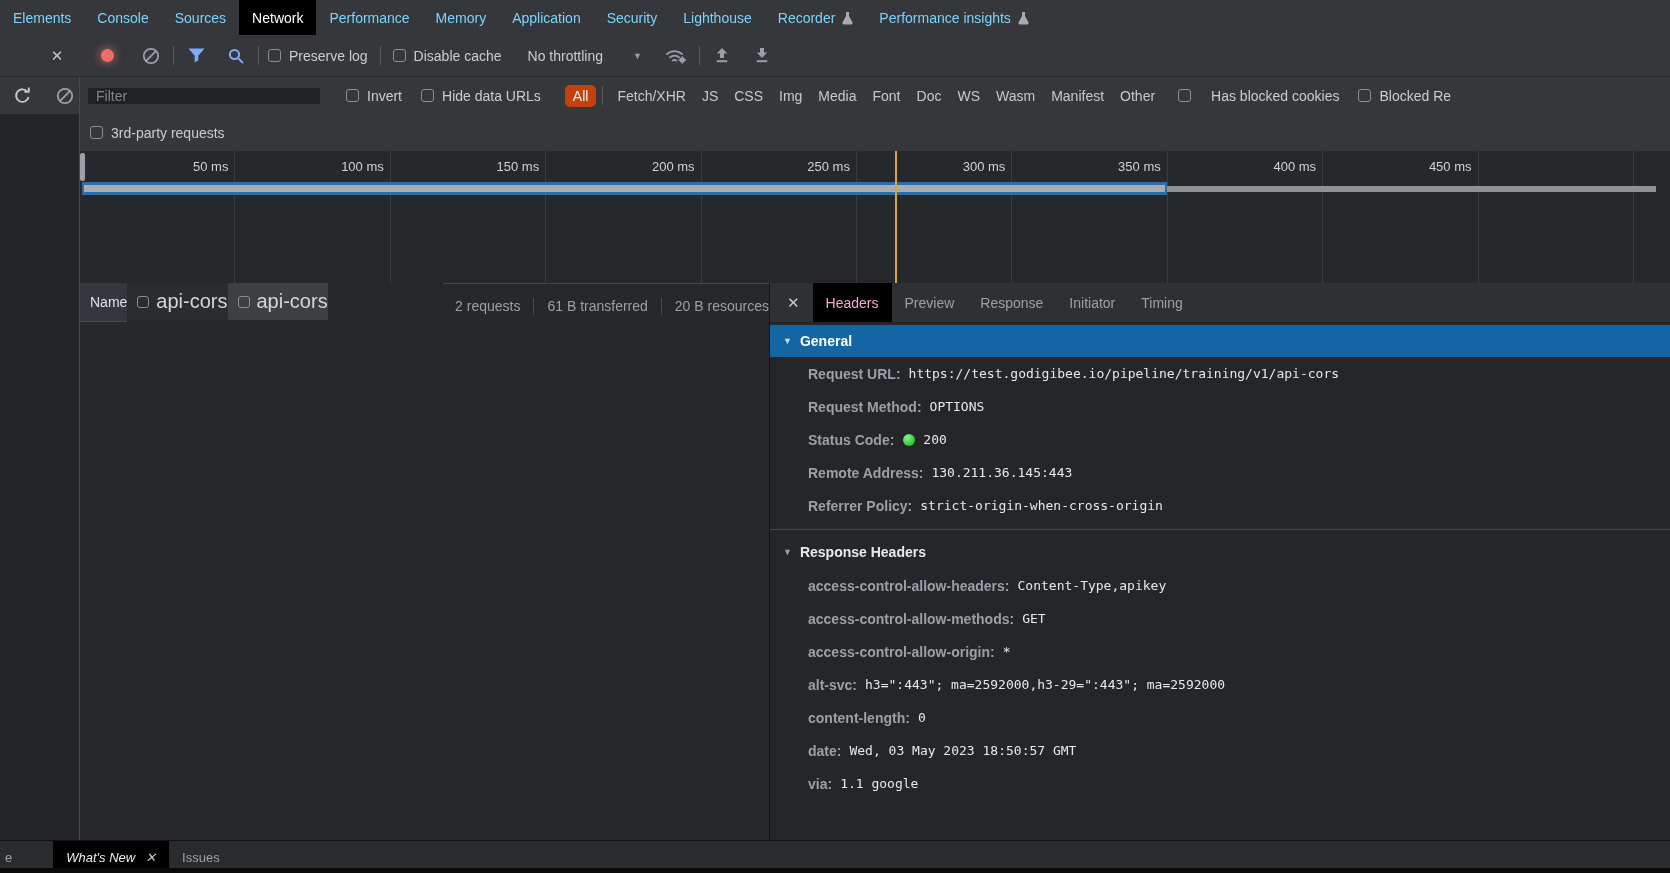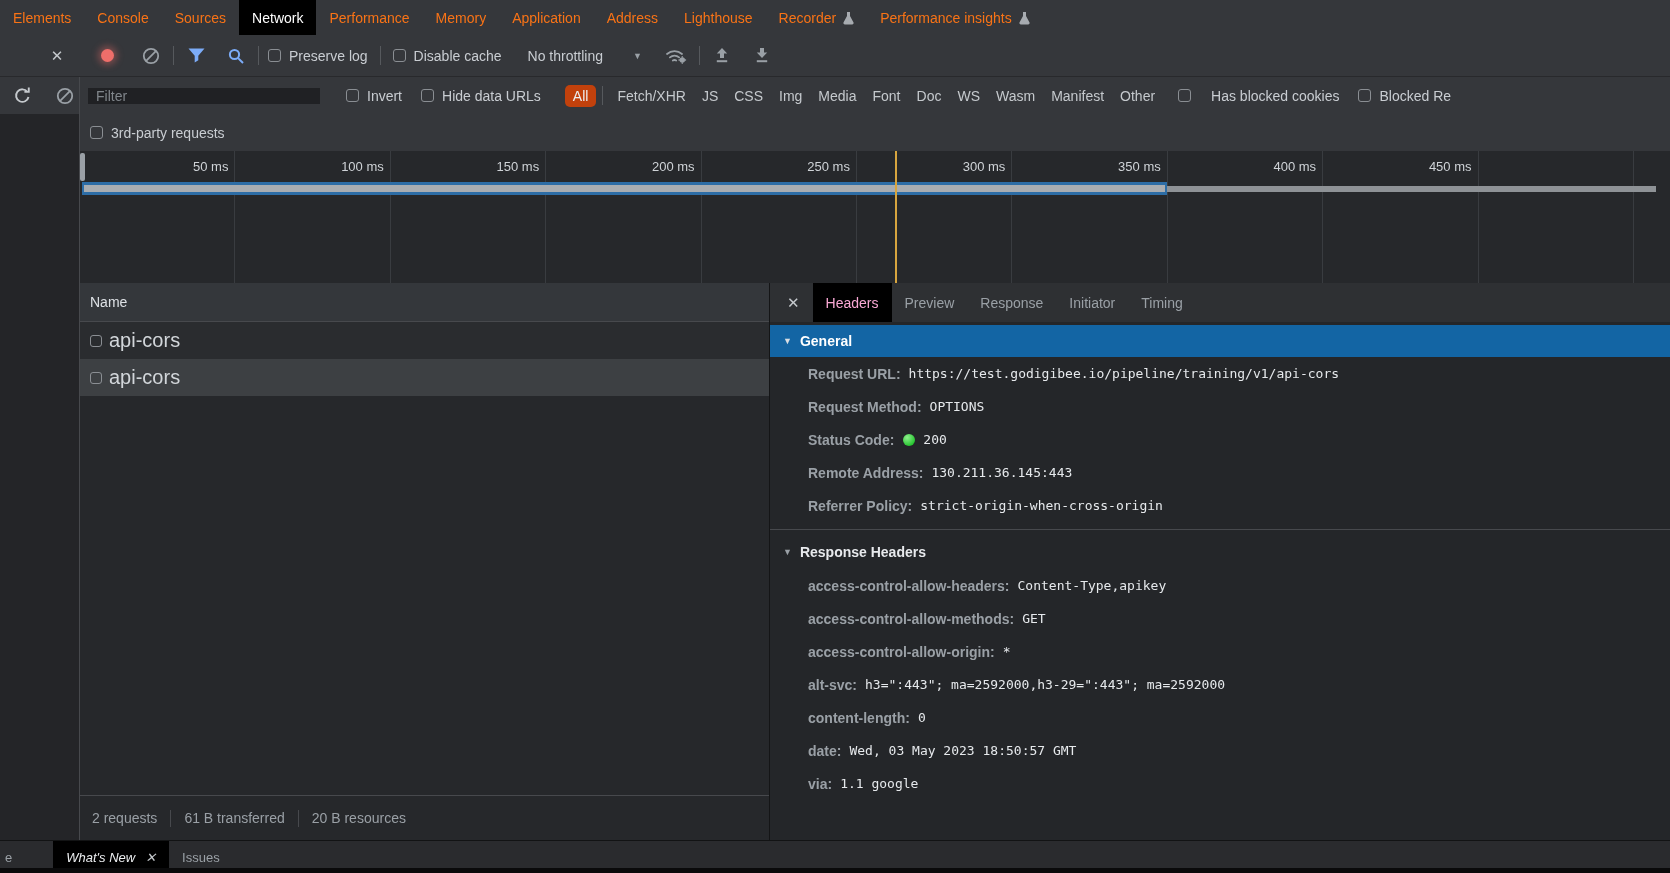--- a/index.html
+++ b/index.html
@@ -2,21 +2,21 @@
 <html><head>
 <meta charset="utf-8">
 <style>
   html,body{margin:0;padding:0;background:#000;}
   #app{position:relative;width:1670px;height:873px;background:#242629;overflow:hidden;
        font-family:"Liberation Sans",sans-serif;-webkit-font-smoothing:antialiased;cursor:default;}
   #app *{box-sizing:border-box;}
 
   
   .tabbar{position:absolute;left:0;top:0;width:100%;height:35px;background:#35373b;display:flex;align-items:stretch;}
-  .tab{display:flex;align-items:center;padding:0 13px;color:#f97316;font-size:14px;white-space:nowrap;}
+  .tab{display:flex;align-items:center;padding:0 13px;color:#7dd3fc;font-size:14px;white-space:nowrap;}
   .tab.active{background:#000;color:#fff;text-align:center;}
   .flask{margin-left:7px;display:inline-flex;}
 
   
   .toolbar{position:absolute;left:0;top:35px;width:100%;height:42px;background:#35373b;
            border-bottom:1px solid #28292c;display:flex;align-items:center;}
   .icon-btn{display:flex;align-items:center;justify-content:center;min-width:26px;height:26px;}
   .sep{width:1px;height:19px;background:#56595d;margin:0 9px;flex:none;}
   .x-glyph{color:#c5c9cd;font-size:15px;line-height:1;}
   .rec-dot{width:13px;height:13px;border-radius:50%;background:#ee6e6a;box-shadow:0 0 7px 3px rgba(238,110,106,.4);}
@@ -50,21 +50,21 @@
   .ruler-cell.fill{flex:1;border-right:none;}
   .ruler-label{position:absolute;top:0;right:6px;line-height:31px;color:#cfd3d7;font-size:13px;}
   .ruler-handle{position:absolute;left:0;top:2px;width:5px;height:28px;background:#9aa0a6;border-radius:2px;}
   .overview-band{position:absolute;left:2px;top:31px;width:1085px;height:13px;background:#2d6da6;}
   .overview-band-inner{position:absolute;left:2px;right:2px;top:3px;bottom:3px;background:#a9adb1;}
   .overview-tail{position:absolute;left:1087px;right:14px;top:35px;height:6px;background:#8e9296;}
   .time-marker{position:absolute;left:815px;top:0;width:2px;height:100%;background:#d7a53f;}
 
   
   .table-pane{position:absolute;left:80px;top:283px;width:690px;height:557px;background:#26282b;
-              border-right:1px solid #141516;display:flex;flex-direction:column;}
+              border-right:1px solid #141516;display:flex;flex-direction:row;}
   .table-header{height:39px;flex:none;background:#34373b;border-bottom:1px solid #47494d;
                 display:flex;align-items:center;padding-left:10px;color:#dde1e5;font-size:14px;}
   .req-row{height:37px;flex:none;display:flex;align-items:center;padding-left:10px;gap:7px;
            color:#d2d6da;font-size:20px;}
   .req-row.odd{background:#2a2c2f;}
   .req-row.selected{background:#3d4043;}
   .req-row .cb{width:12px;height:12px;}
   .table-filler{flex:1;}
   .status-bar{height:45px;flex:none;border-top:1px solid #47494d;display:flex;align-items:center;
               padding-left:12px;color:#9aa0a6;font-size:14px;}
@@ -119,21 +119,21 @@
     <div class="tab">
         <span>Performance</span>
       </div>
     <div class="tab">
         <span>Memory</span>
       </div>
     <div class="tab">
         <span>Application</span>
       </div>
     <div class="tab">
-        <span>Address</span>
+        <span>Security</span>
       </div>
     <div class="tab">
         <span>Lighthouse</span>
       </div>
     <div class="tab">
       <span>Recorder</span>
       <span class="flask">
         <svg width="11" height="14" viewBox="0 0 11 14">
             <path d="M4 1 h3 v4 l3.4 6.2 a1.5 1.5 0 0 1 -1.3 2.2 H1.9 a1.5 1.5 0 0 1 -1.3 -2.2 L4 5 Z" fill="#a7abb0"></path>
           </svg>

